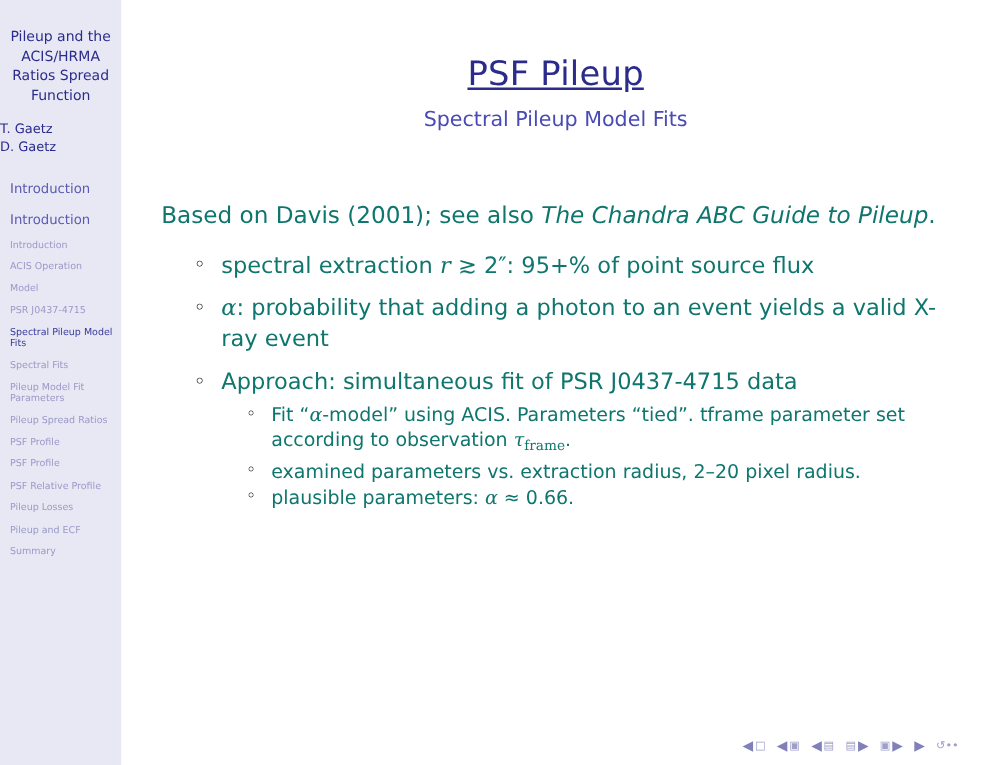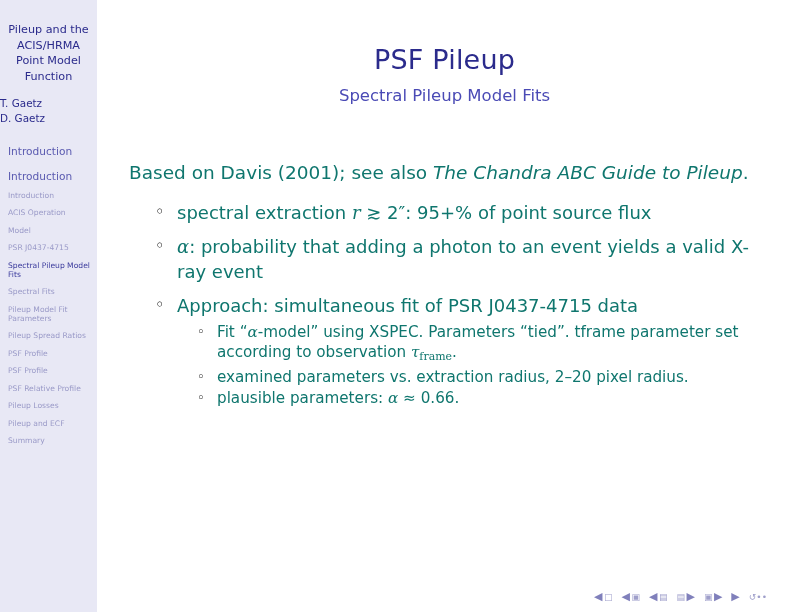--- a/index.html
+++ b/index.html
@@ -75,20 +75,21 @@
     top: 0;
     width: 695px;
     height: 612px;
   }
   .title {
     color: #2b2b8c;
     font-size: 27px;
     text-align: center;
     margin-top: 44px;
     letter-spacing: 0.2px;
+    text-decoration: underline;
   }
   .subtitle {
     color: #4a4ab5;
     font-size: 16.5px;
     text-align: center;
     margin-top: 11px;
   }
   .body {
     margin: 55px 36px 0 32px;
     color: #0f766e;
@@ -180,21 +181,21 @@
 </style>
 </head>
 <body>
 
 <div class="slide">
 
   <div class="sidebar">
     <div class="sidebar-title">
       <div>Pileup and the</div>
       <div>ACIS/HRMA</div>
-      <div>Point Model</div>
+      <div>Ratios Spread</div>
       <div>Function</div>
     </div>
     <div class="sidebar-authors">
       <div>T. Gaetz</div>
       <div>D. Gaetz</div>
     </div>
 
     <div class="sidebar-section">Introduction</div>
     <div class="sidebar-section second">Introduction</div>
 
@@ -221,21 +222,21 @@
     <div class="body">
       <p class="intro"><span>Based on Davis (2001); see also </span><span class="ital">The Chandra ABC Guide to Pileup</span><span>.</span></p>
 
       <ul class="lvl1">
         <li><span>spectral extraction </span><span class="math">r</span><span> ≳ 2″: 95+% of point source flux</span></li>
 
         <li><span class="math">α</span><span>: probability that adding a photon to an event yields a valid X-ray event</span></li>
 
         <li><span>Approach: simultaneous fit of PSR J0437-4715 data</span>
           <ul class="lvl2">
-            <li><span>Fit “</span><span class="math">α</span><span>-model” using XSPEC. Parameters “tied”. tframe parameter set according to observation </span><span class="math">τ</span><span class="sub">frame</span><span>.</span></li>
+            <li><span>Fit “</span><span class="math">α</span><span>-model” using ACIS. Parameters “tied”. tframe parameter set according to observation </span><span class="math">τ</span><span class="sub">frame</span><span>.</span></li>
             <li>examined parameters vs. extraction radius, 2–20 pixel radius.</li>
             <li><span>plausible parameters: </span><span class="math">α</span><span> ≈ 0.66.</span></li>
           </ul>
         </li>
       </ul>
     </div>
 
     <div class="navbar">
       <span class="grp">
         <span class="glyph">◀</span>

